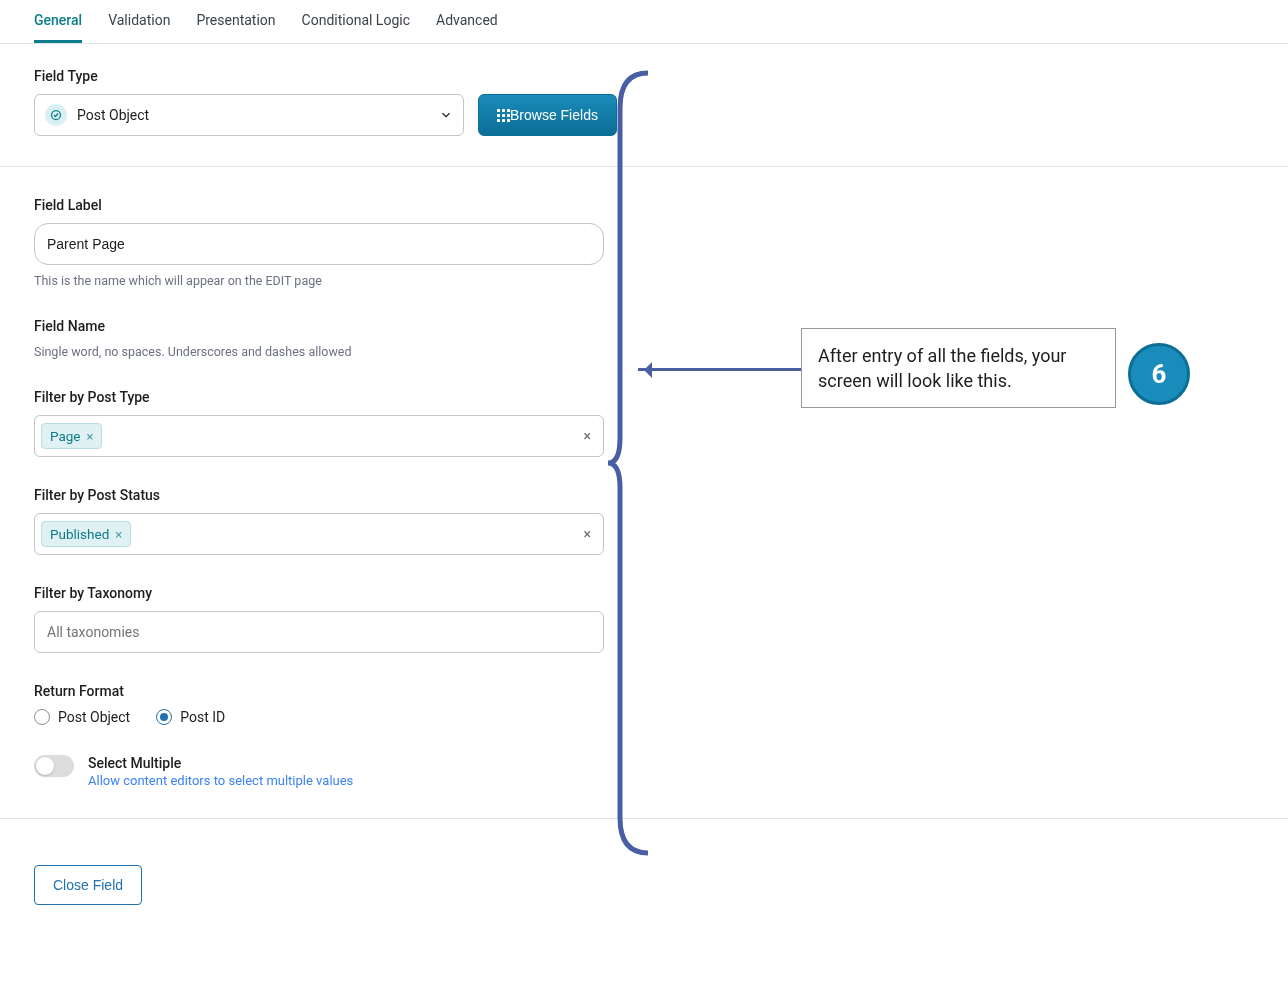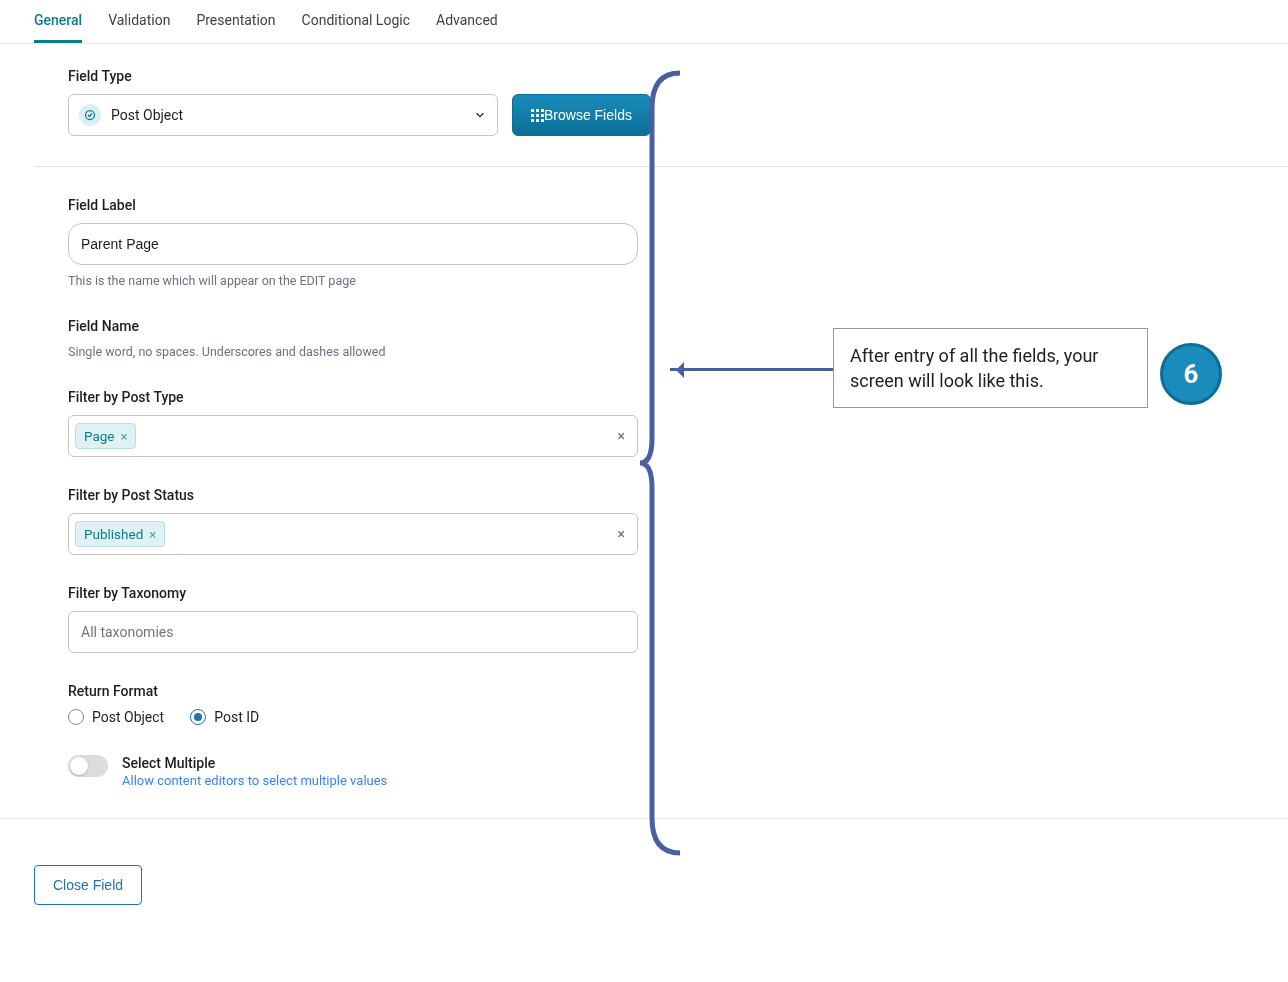--- a/index.html
+++ b/index.html
@@ -1,21 +1,21 @@
 <!DOCTYPE html>
 <html><head>
 <meta charset="utf-8">
 <style>
 * { box-sizing: border-box; margin: 0; padding: 0; }
 body { font-family: -apple-system, BlinkMacSystemFont, "Segoe UI", Roboto, sans-serif; background: #fff; color: #1e1e1e; width: 1288px; }
 .tabs { display: flex; gap: 26px; padding: 0 34px; border-bottom: 1px solid #e5e5e5; }
 .tab { padding: 12px 0; font-size: 14px; color: #3c434a; cursor: pointer; border-bottom: 3px solid transparent; }
 .tab.active { color: #0d7c8a; border-bottom-color: #0d7c8a; font-weight: 500; }
 
-.content { padding: 24px 34px 0; margin-left: 34px; }
+.content { padding: 24px 34px 0; }
 .section { margin-bottom: 30px; }
 .section.divided { border-bottom: 1px solid #e5e5e5; padding-bottom: 30px; margin-left: -34px; margin-right: -34px; padding-left: 34px; padding-right: 34px; }
 .label { font-size: 14px; font-weight: 500; color: #1e1e1e; margin-bottom: 10px; display: block; }
 .help { font-size: 12.5px; color: #6b7280; margin-top: 8px; }
 
 .row { display: flex; gap: 14px; align-items: center; }
 .select-box { width: 430px; height: 42px; border: 1px solid #c3c4c7; border-radius: 6px; display: flex; align-items: center; padding: 0 10px; position: relative; background:#fff; }
 .select-box .ico { width: 22px; height: 22px; border-radius: 50%; background: #d9f0f3; display:flex; align-items:center; justify-content:center; margin-right: 10px; color:#0d7c8a; font-size:12px;}
 .select-box .txt { flex:1; font-size: 14px; color:#1e1e1e; }
 .chev { width:14px; height:14px; }
@@ -43,21 +43,21 @@
 .toggle-row { display:flex; gap:14px; align-items:flex-start; }
 .toggle { width:40px; height:22px; border-radius:11px; background:#dcdcde; position:relative; cursor:pointer; flex-shrink:0; }
 .toggle::after { content:""; position:absolute; left:2px; top:2px; width:18px; height:18px; border-radius:50%; background:#fff; box-shadow:0 1px 2px rgba(0,0,0,.2); }
 .toggle-lbl { font-size:14px; font-weight:500; }
 .toggle-desc { font-size:13px; color:#3b82f6; margin-top:2px; }
 
 .footer { border-top:1px solid #e5e5e5; padding: 18px 34px; }
 .btn-secondary { height:40px; border:1px solid #2271b1; color:#2271b1; background:#fff; border-radius:4px; padding:0 18px; font-size:14px; cursor:pointer;margin-top:28px; }
 
 
-.annotation-wrap { position:absolute; left:640px; top:68px; width:600px; height:800px; pointer-events:none; }
+.annotation-wrap { position:absolute; left:608px; top:68px; width:600px; height:800px; pointer-events:none; }
 .brace { position:absolute; left:0; top:0; width:50px; height:790px; color:#4a5fa3;}
 .arrow { position:absolute; top:300px; left:30px; width:180px; height:3px; background:#4a5fa3; }
 .arrow::before { content:""; position:absolute; left:-2px; top:-6px; border:8px solid transparent; border-right-color:#4a5fa3; }
 .callout { position:absolute; top:260px; left:193px; width:315px; border:1px solid #999; background:#fff; padding:14px 16px; font-size:18px; line-height:1.4; }
 .badge { position:absolute; top:275px; left:520px; width:62px; height:62px; border-radius:50%; background:#1a8cbb; border:3px solid #0b6e95; display:flex; align-items:center; justify-content:center; color:#fff; font-weight:700; font-size:26px;}
 </style>
 </head>
 <body>
 
 <div class="tabs">

